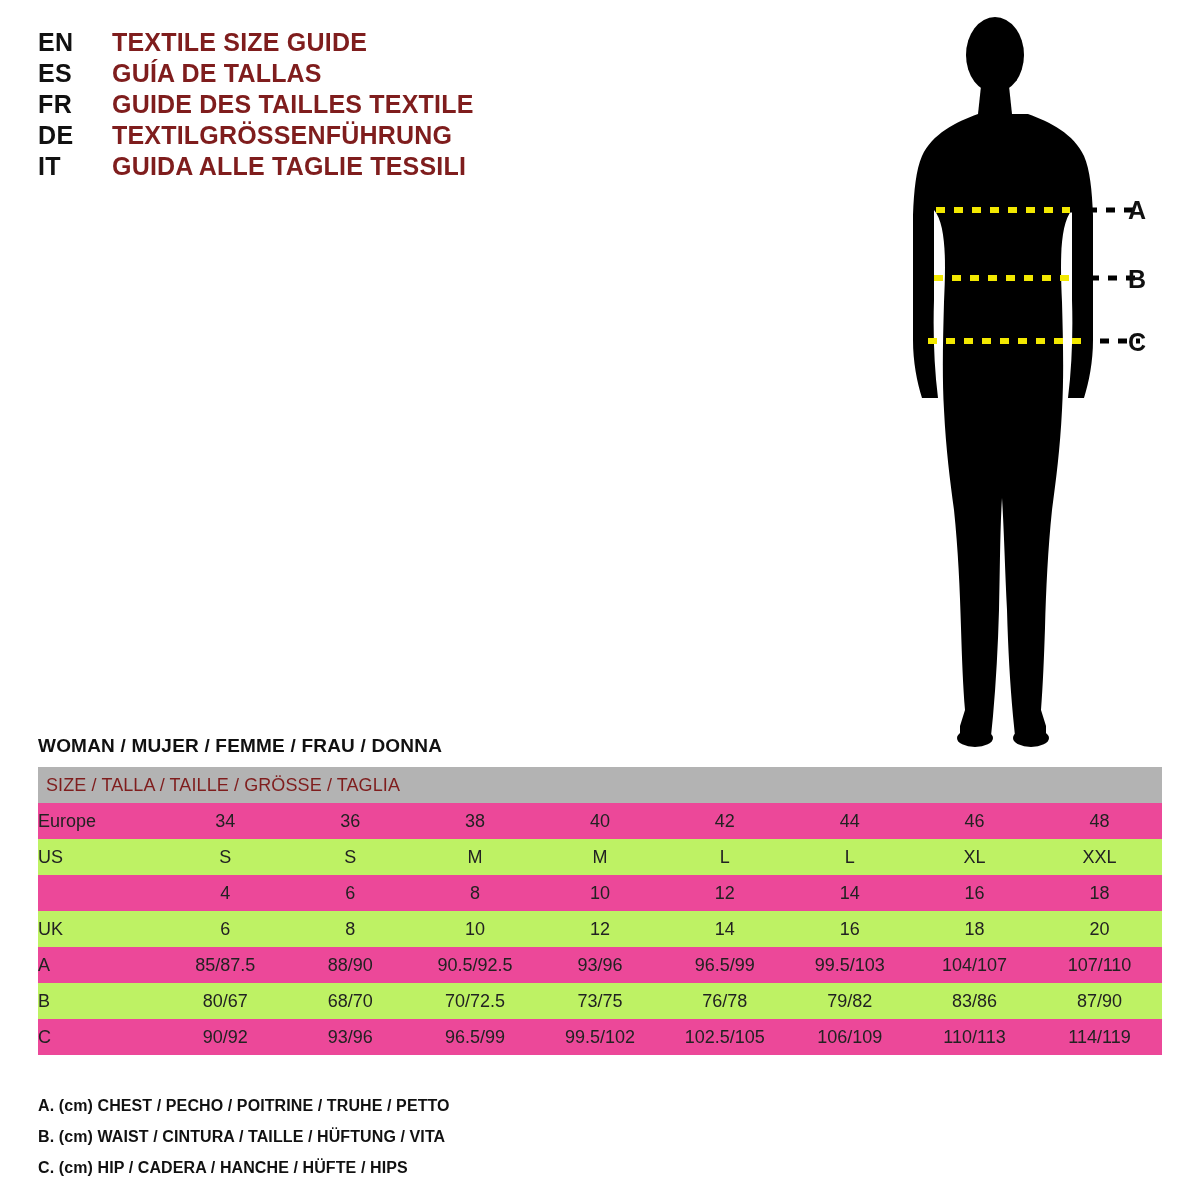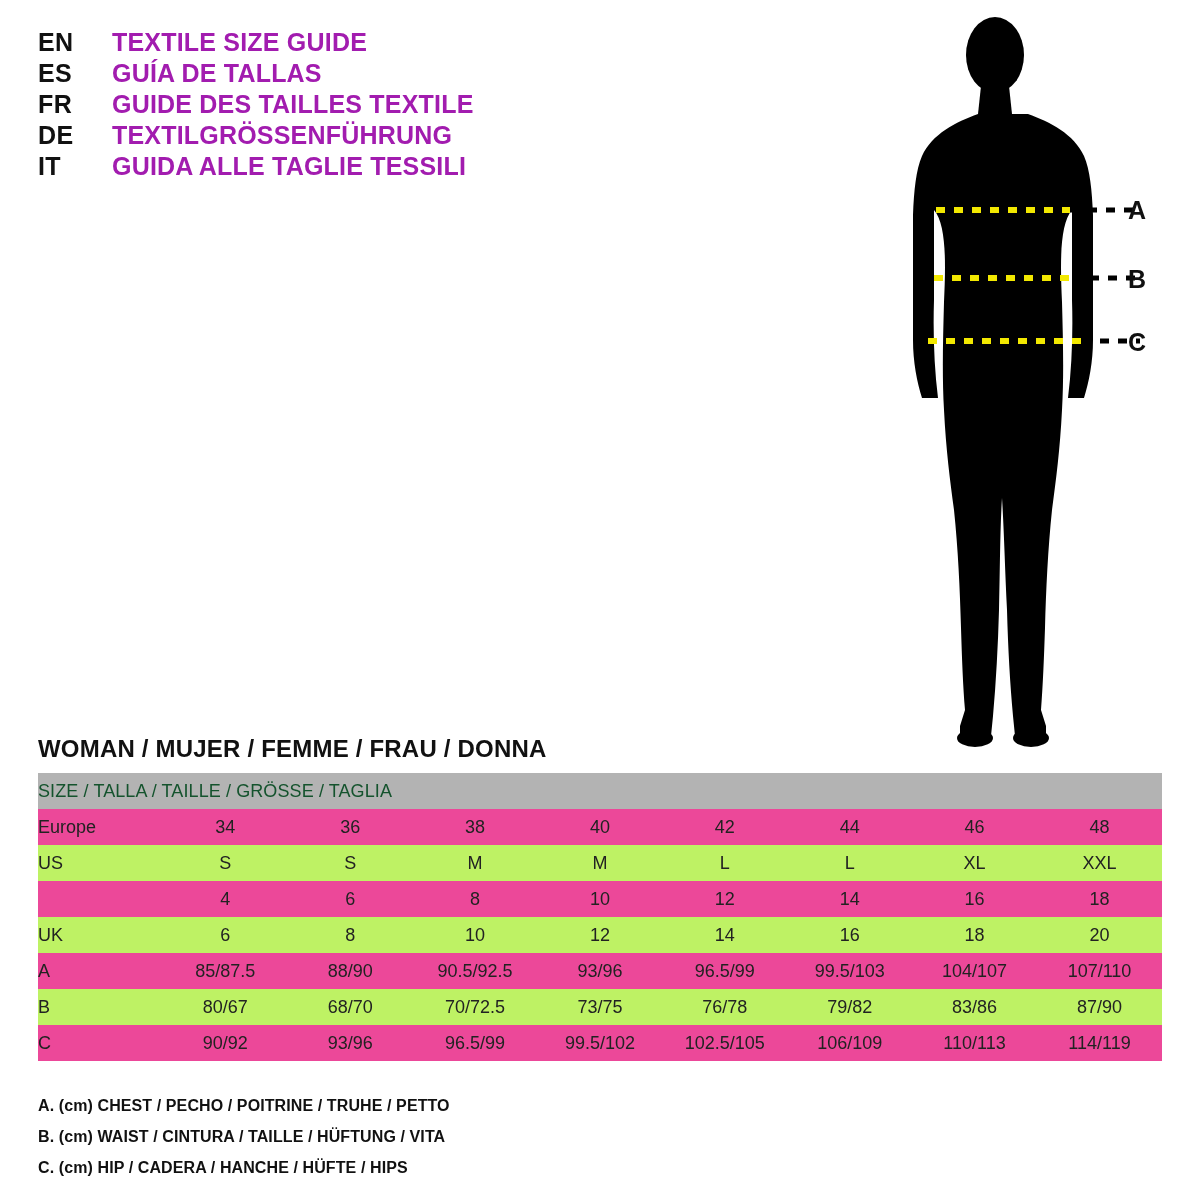--- a/index.html
+++ b/index.html
@@ -34,21 +34,21 @@
     flex: 0 0 74px;
     font-size: 25px;
     font-weight: bold;
     letter-spacing: 0.4px;
     color: #111;
   }
   .title-text {
     font-size: 25px;
     font-weight: bold;
     letter-spacing: 0.2px;
-    color: #a21caf;
+    color: #7f1d1d;
   }
 
   
   #figure-area {
     position: absolute;
     left: 860px;
     top: 10px;
     width: 320px;
     height: 740px;
   }
@@ -65,43 +65,43 @@
   #label-c { left: 268px; top: 318px; }
 
   
   #table-section {
     position: absolute;
     left: 38px;
     top: 735px;
     width: 1124px;
   }
   #woman-heading {
-    font-size: 24px;
+    font-size: 19px;
     font-weight: bold;
     letter-spacing: 0.2px;
     color: #111;
     margin-bottom: 10px;
   }
   table.size-table {
     border-collapse: collapse;
     width: 1124px;
     table-layout: fixed;
     font-size: 18px;
     color: #222;
   }
   table.size-table td {
     padding: 6px 0 6px 0;
     height: 24px;
   }
   tr.header-row td {
     background: #b3b3b3;
     font-weight: normal;
-    color: #14532d;
+    color: #7f1d1d;
     font-size: 18px;
-    padding-left: 0;
+    padding-left: 8px;
     letter-spacing: 0.1px;
   }
   tr.row-light td { background: #ec4899; }
   tr.row-dark td  { background: #bef264; }
   td.rowlabel {
     padding-left: 8px;
     text-align: left;
     width: 185px;
   }
   td.val {

